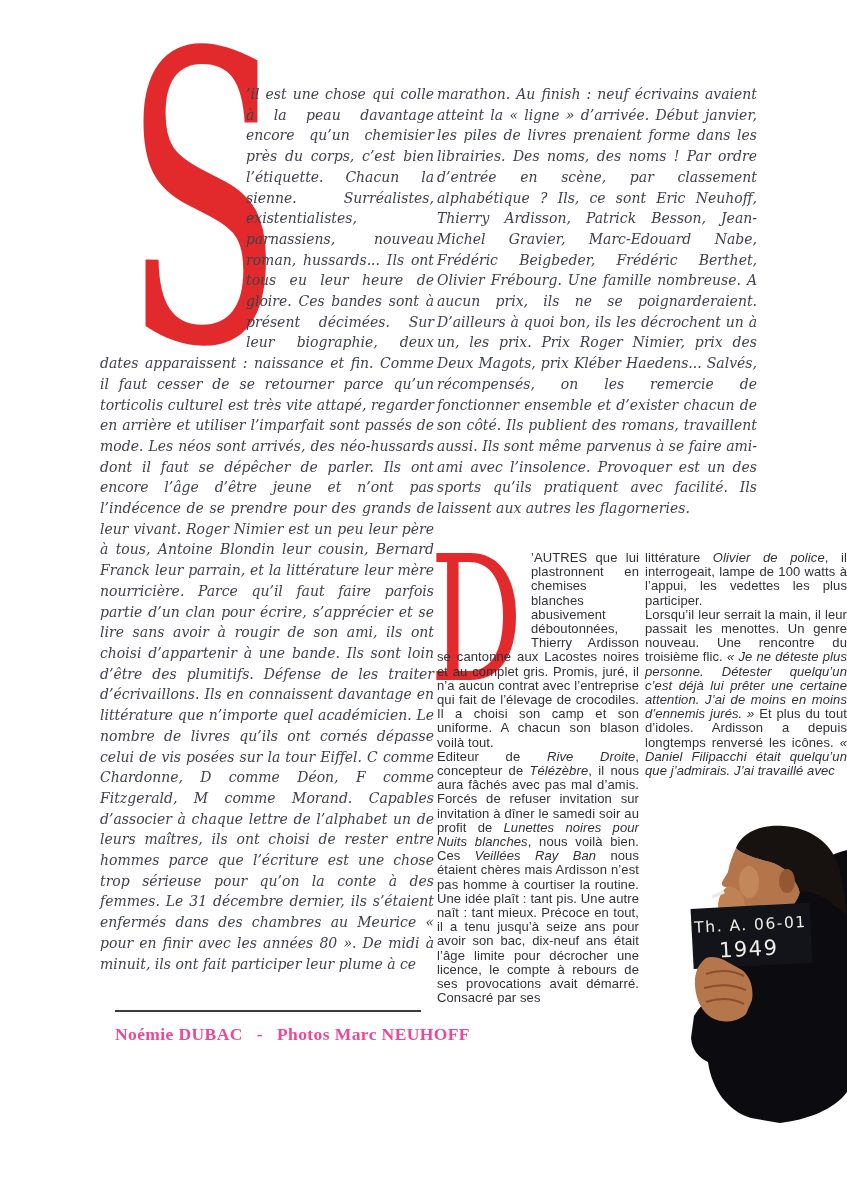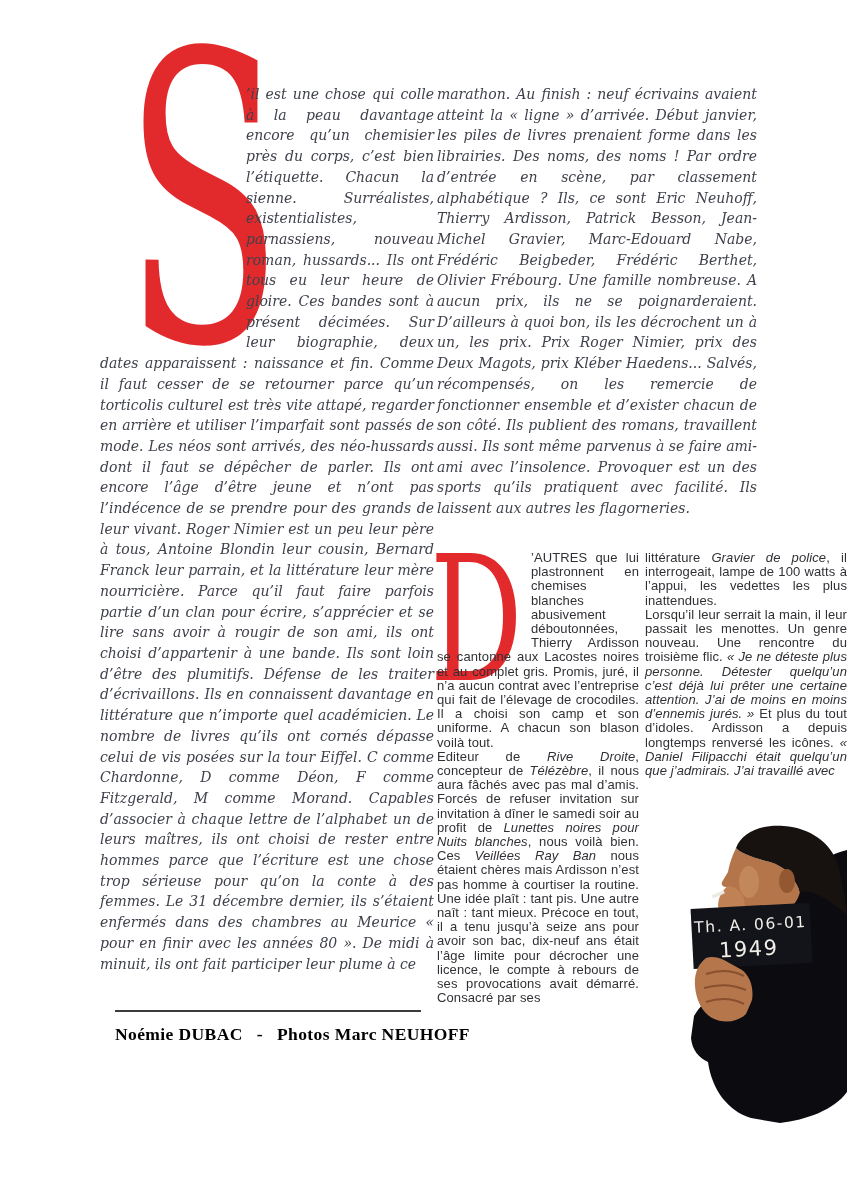--- a/index.html
+++ b/index.html
@@ -36,21 +36,21 @@
     color:#e22a2d; line-height:1;
     transform-origin:0 0;
   }
   #dropS { left:124px; top:2px;  font-size:400px; transform:scaleX(0.58); }
   #dropD { left:430px; top:532px; font-size:175px; transform:scaleX(0.66); }
 
   #rule   { position:absolute; left:115px; top:1010px; width:306px; height:2px; background:#3c3c3a; }
   #byline {
     position:absolute; left:115px; top:1024px; width:320px;
     font-family:"Liberation Serif","DejaVu Serif",serif;
-    font-weight:600; font-size:17.5px; color:#000000; letter-spacing:0.4px;
+    font-weight:600; font-size:17.5px; color:#ec4899; letter-spacing:0.4px;
     white-space:nowrap;
   }
   #byline .sep { margin:0 14px; }
 
   #photo { position:absolute; left:648px; top:820px; width:199px; height:308px; }
 
   .slate-text {
     font-family:"DejaVu Sans","Liberation Sans",sans-serif;
     fill:#f2efe9; letter-spacing:1.5px;
   }
@@ -71,21 +71,21 @@
   </div>
 
   <div class="dropcap" id="dropD">D</div>
 
   <div id="colA" class="sans">
     <p><span class="d-spacer"></span><span>’AUTRES que lui plastronnent en chemises blanches abusivement déboutonnées, Thierry Ardisson se cantonne aux Lacostes noires et au complet gris. Promis, juré, il n’a aucun contrat avec l’entreprise qui fait de l’élevage de crocodiles. Il a choisi son camp et son uniforme. A chacun son blason voilà tout.</span></p>
     <p><span>Editeur de </span><span style="font-style: italic;">Rive Droite</span><span>, concepteur de </span><span style="font-style: italic;">Télézèbre</span><span>, il nous aura fâchés avec pas mal d’amis. Forcés de refuser invitation sur invitation à dîner le samedi soir au profit de </span><span style="font-style: italic;">Lunettes noires pour Nuits blanches</span><span>, nous voilà bien. Ces </span><span style="font-style: italic;">Veillées Ray Ban</span><span> nous étaient chères mais Ardisson n’est pas homme à courtiser la routine. Une idée plaît : tant pis. Une autre naît : tant mieux. Précoce en tout, il a tenu jusqu’à seize ans pour avoir son bac, dix-neuf ans était l’âge limite pour décrocher une licence, le compte à rebours de ses provocations avait démarré. Consacré par ses</span></p>
   </div>
 
   <div id="colB" class="sans">
-    <p><span>littérature </span><span style="font-style: italic;">Gravier de police</span><span>, il interrogeait, lampe de 100 watts à l’appui, les vedettes les plus inattendues.</span></p>
+    <p><span>littérature </span><span style="font-style: italic;">Olivier de police</span><span>, il interrogeait, lampe de 100 watts à l’appui, les vedettes les plus participer.</span></p>
     <p><span>Lorsqu’il leur serrait la main, il leur passait les menottes. Un genre nouveau. Une rencontre du troisième flic. </span><span style="font-style: italic;">« Je ne déteste plus personne. Détester quelqu’un c’est déjà lui prêter une certaine attention. J’ai de moins en moins d’ennemis jurés. »</span><span> Et plus du tout d’idoles. Ardisson a depuis longtemps renversé les icônes. </span><span style="font-style: italic;">« Daniel Filipacchi était quelqu’un que j’admirais. J’ai travaillé avec</span></p>
     <p><span class="photo-spacer"></span></p>
   </div>
 
   <div id="rule"></div>
   <div id="byline">
     <span>Noémie DUBAC</span><span class="sep">-</span><span>Photos Marc NEUHOFF</span>
   </div>
 
   <svg id="photo" viewBox="0 0 199 308" aria-hidden="true">

